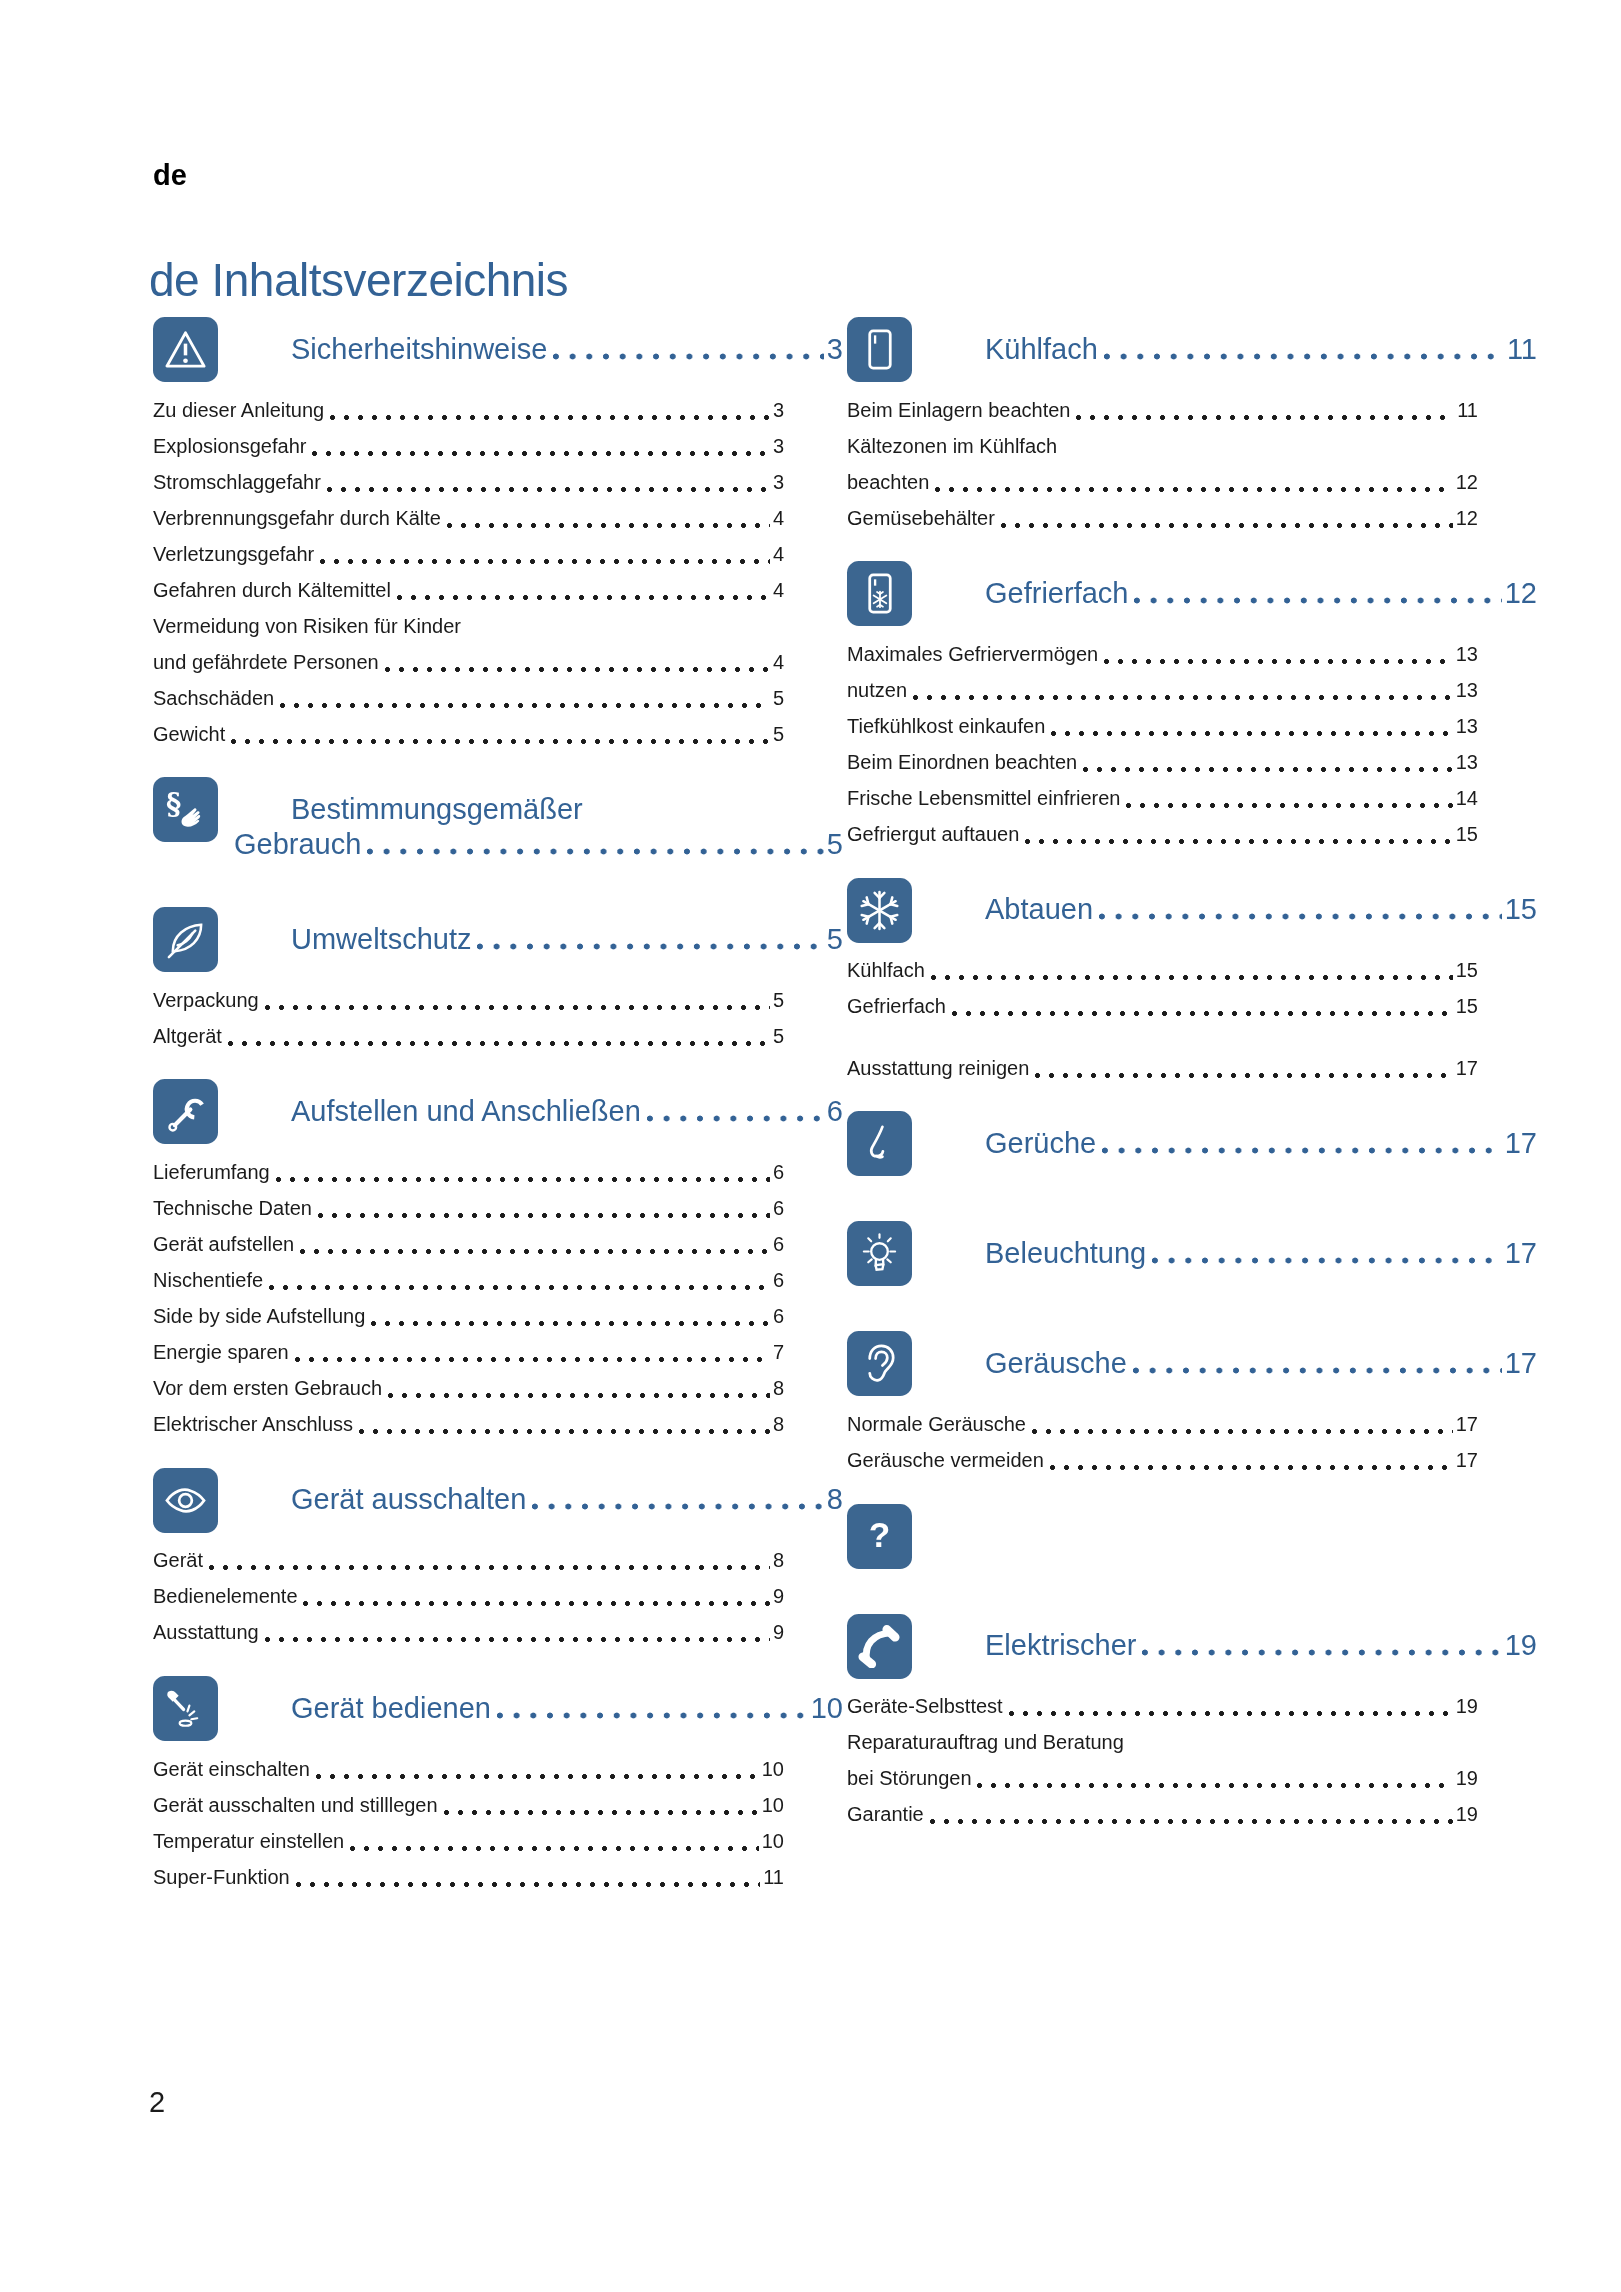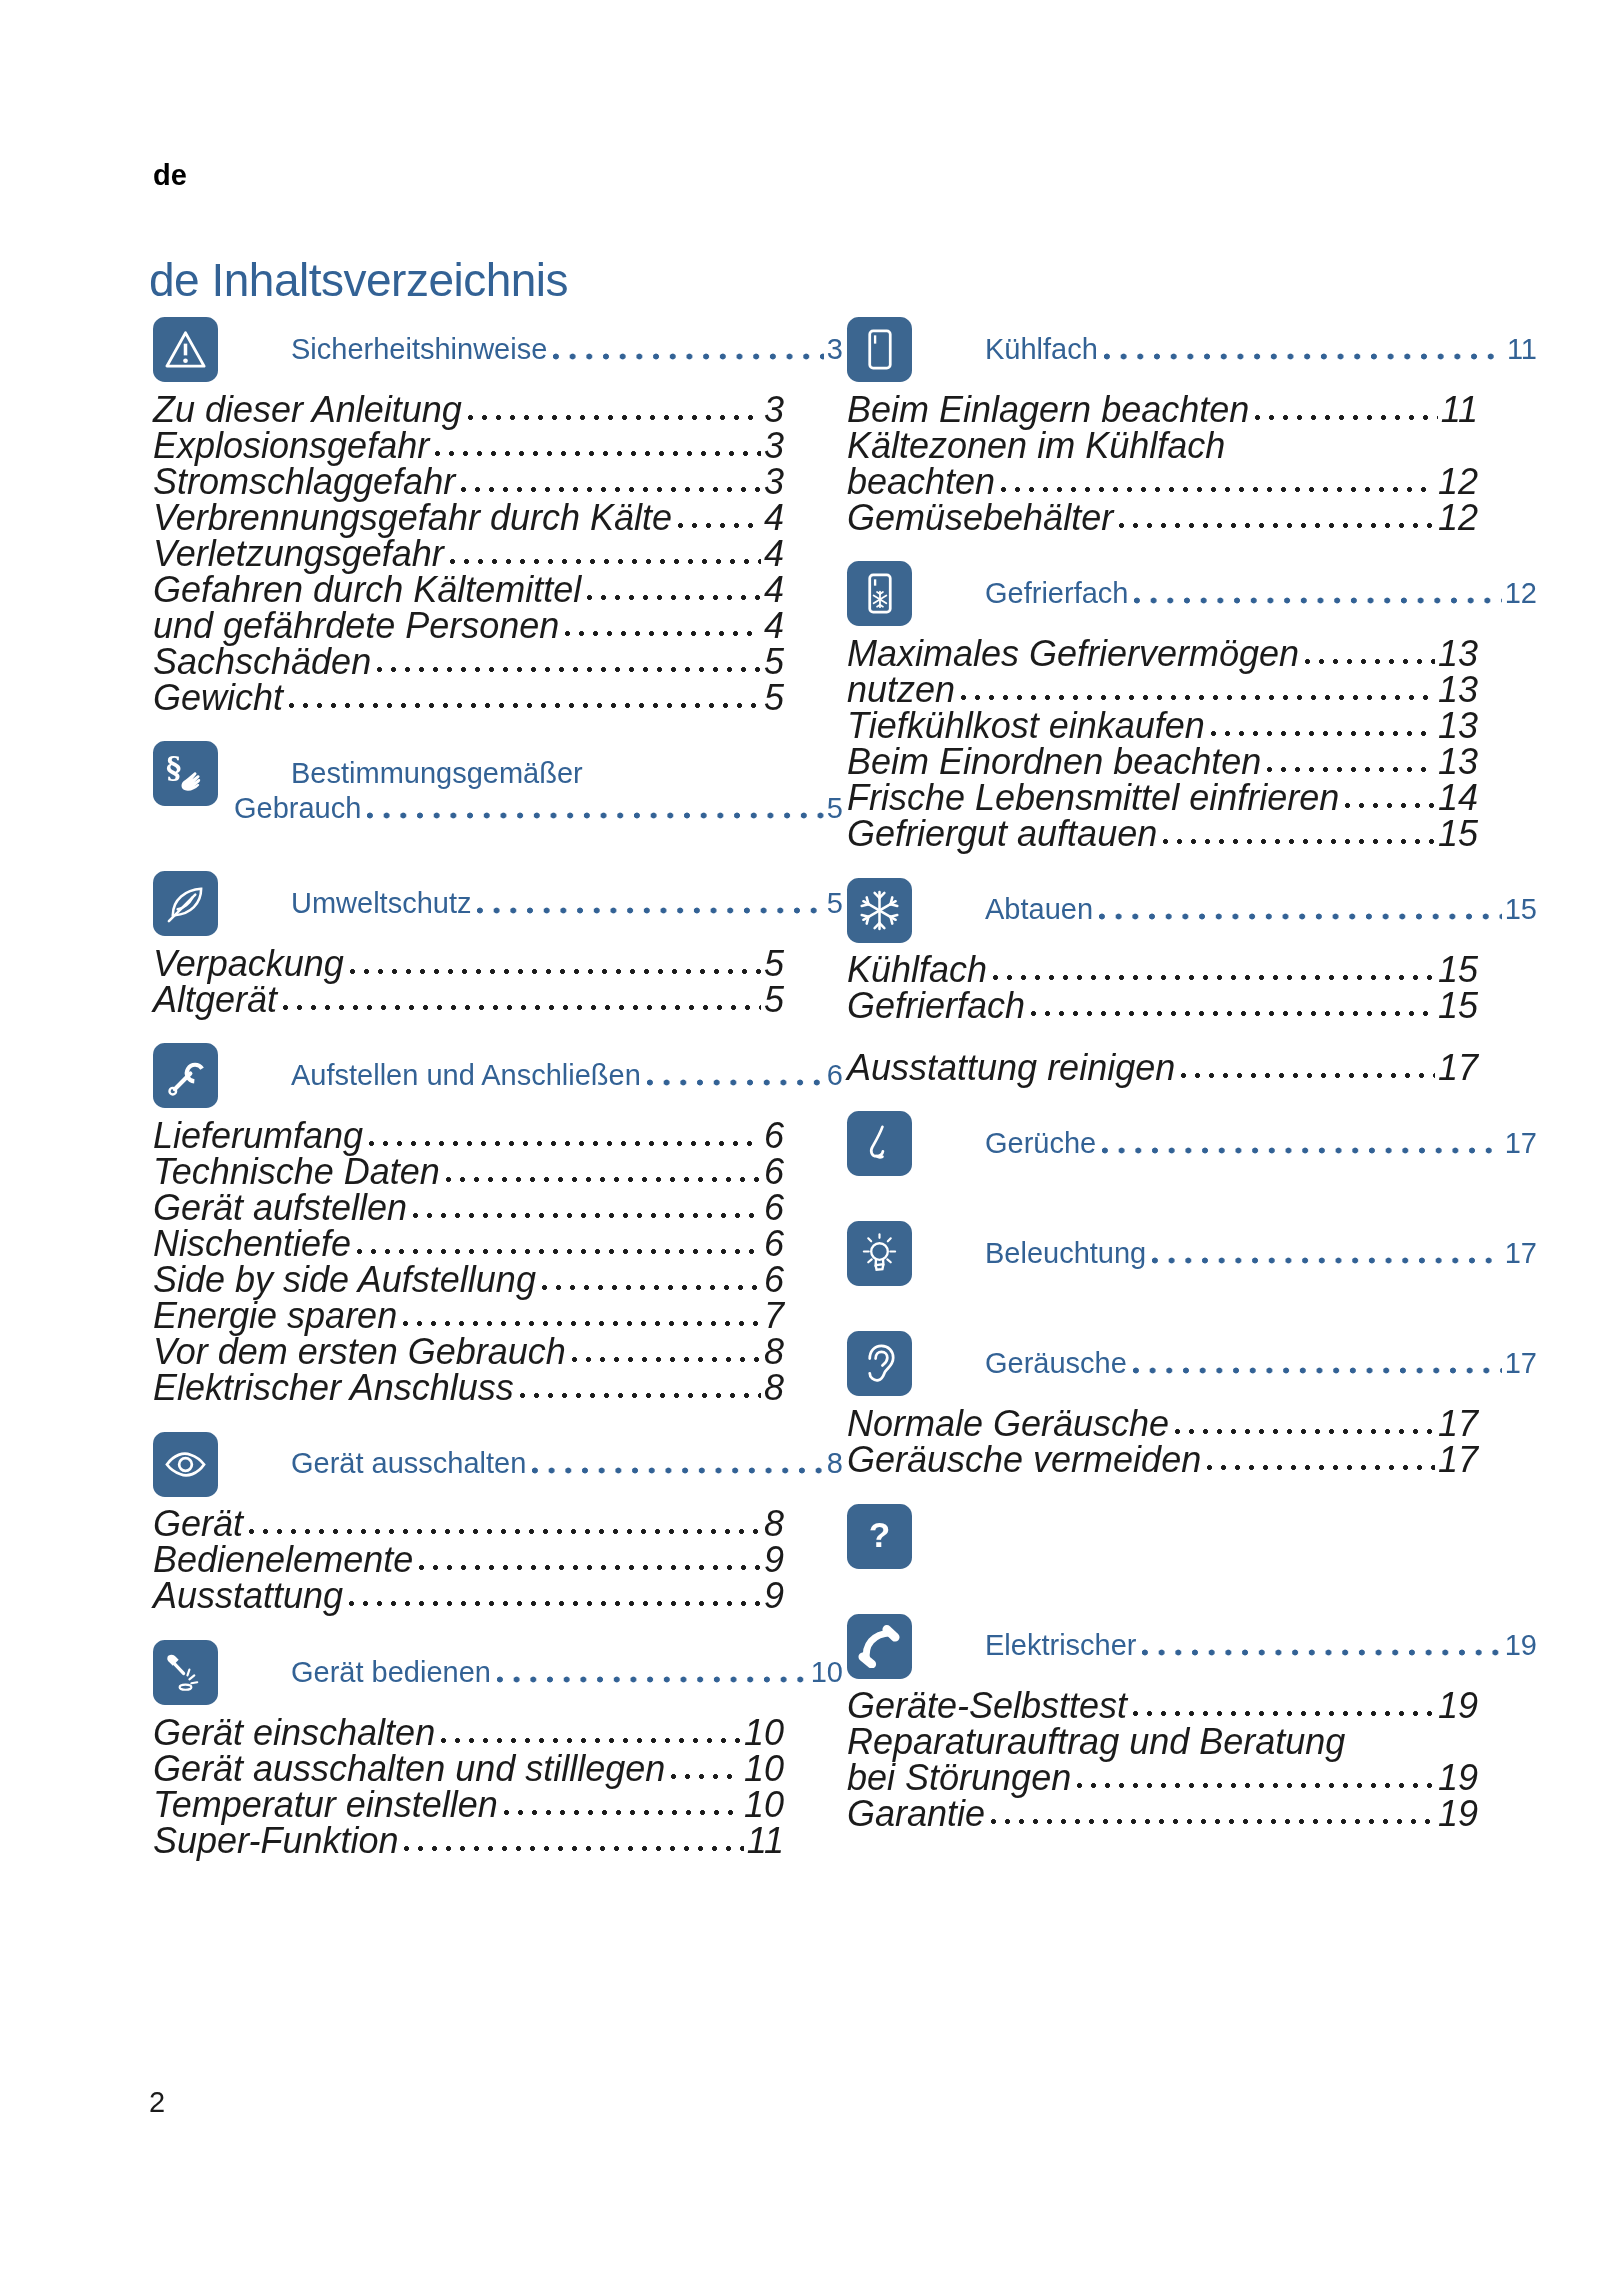--- a/index.html
+++ b/index.html
@@ -31,21 +31,21 @@
   .head-line2{margin-left:-57px;}
 
   .leader-row{display:flex;align-items:flex-start;}
   .leader-row .t{white-space:nowrap;}
   .leader-row .pg{white-space:nowrap;flex:none;}
   .leader{flex:1 1 auto;min-width:23.5px;margin:0 2.9px 0 5.9px;
           background-repeat:repeat-x;background-position:left bottom;}
   .sec-head .leader{height:35px;
           background-image:radial-gradient(circle at 2.9px 24.5px, currentColor 2.6px, transparent 3.3px);
           background-size:16.7px 35px;}
-  .entries{margin-top:9.8px;margin-right:59px;font-size:36px;line-height:36px;color:var(--ink);font-style:italic;}
+  .entries{margin-top:9.8px;margin-right:59px;font-size:20px;line-height:36px;color:var(--ink);}
   .entries .leader{height:36px;
           background-image:radial-gradient(circle at 2.5px 25.5px, currentColor 2.2px, transparent 2.8px);
           background-size:14px 36px;}
 </style>
 </head>
 <body>
 
 <div class="page">
   <div class="lang-label">de</div>
   <h1 class="page-title">de Inhaltsverzeichnis</h1>
@@ -92,20 +92,21 @@
           <div class=" leader-row">
             <span class="t">Verletzungsgefahr</span>
             <span class="leader"></span>
             <span class="pg">4</span>
           </div>
           <div class=" leader-row">
             <span class="t">Gefahren durch Kältemittel</span>
             <span class="leader"></span>
             <span class="pg">4</span>
           </div>
+          <div>Vermeidung von Risiken für Kinder</div>
           <div class=" leader-row">
             <span class="t">und gefährdete Personen</span>
             <span class="leader"></span>
             <span class="pg">4</span>
           </div>
           <div class=" leader-row">
             <span class="t">Sachschäden</span>
             <span class="leader"></span>
             <span class="pg">5</span>
           </div>

